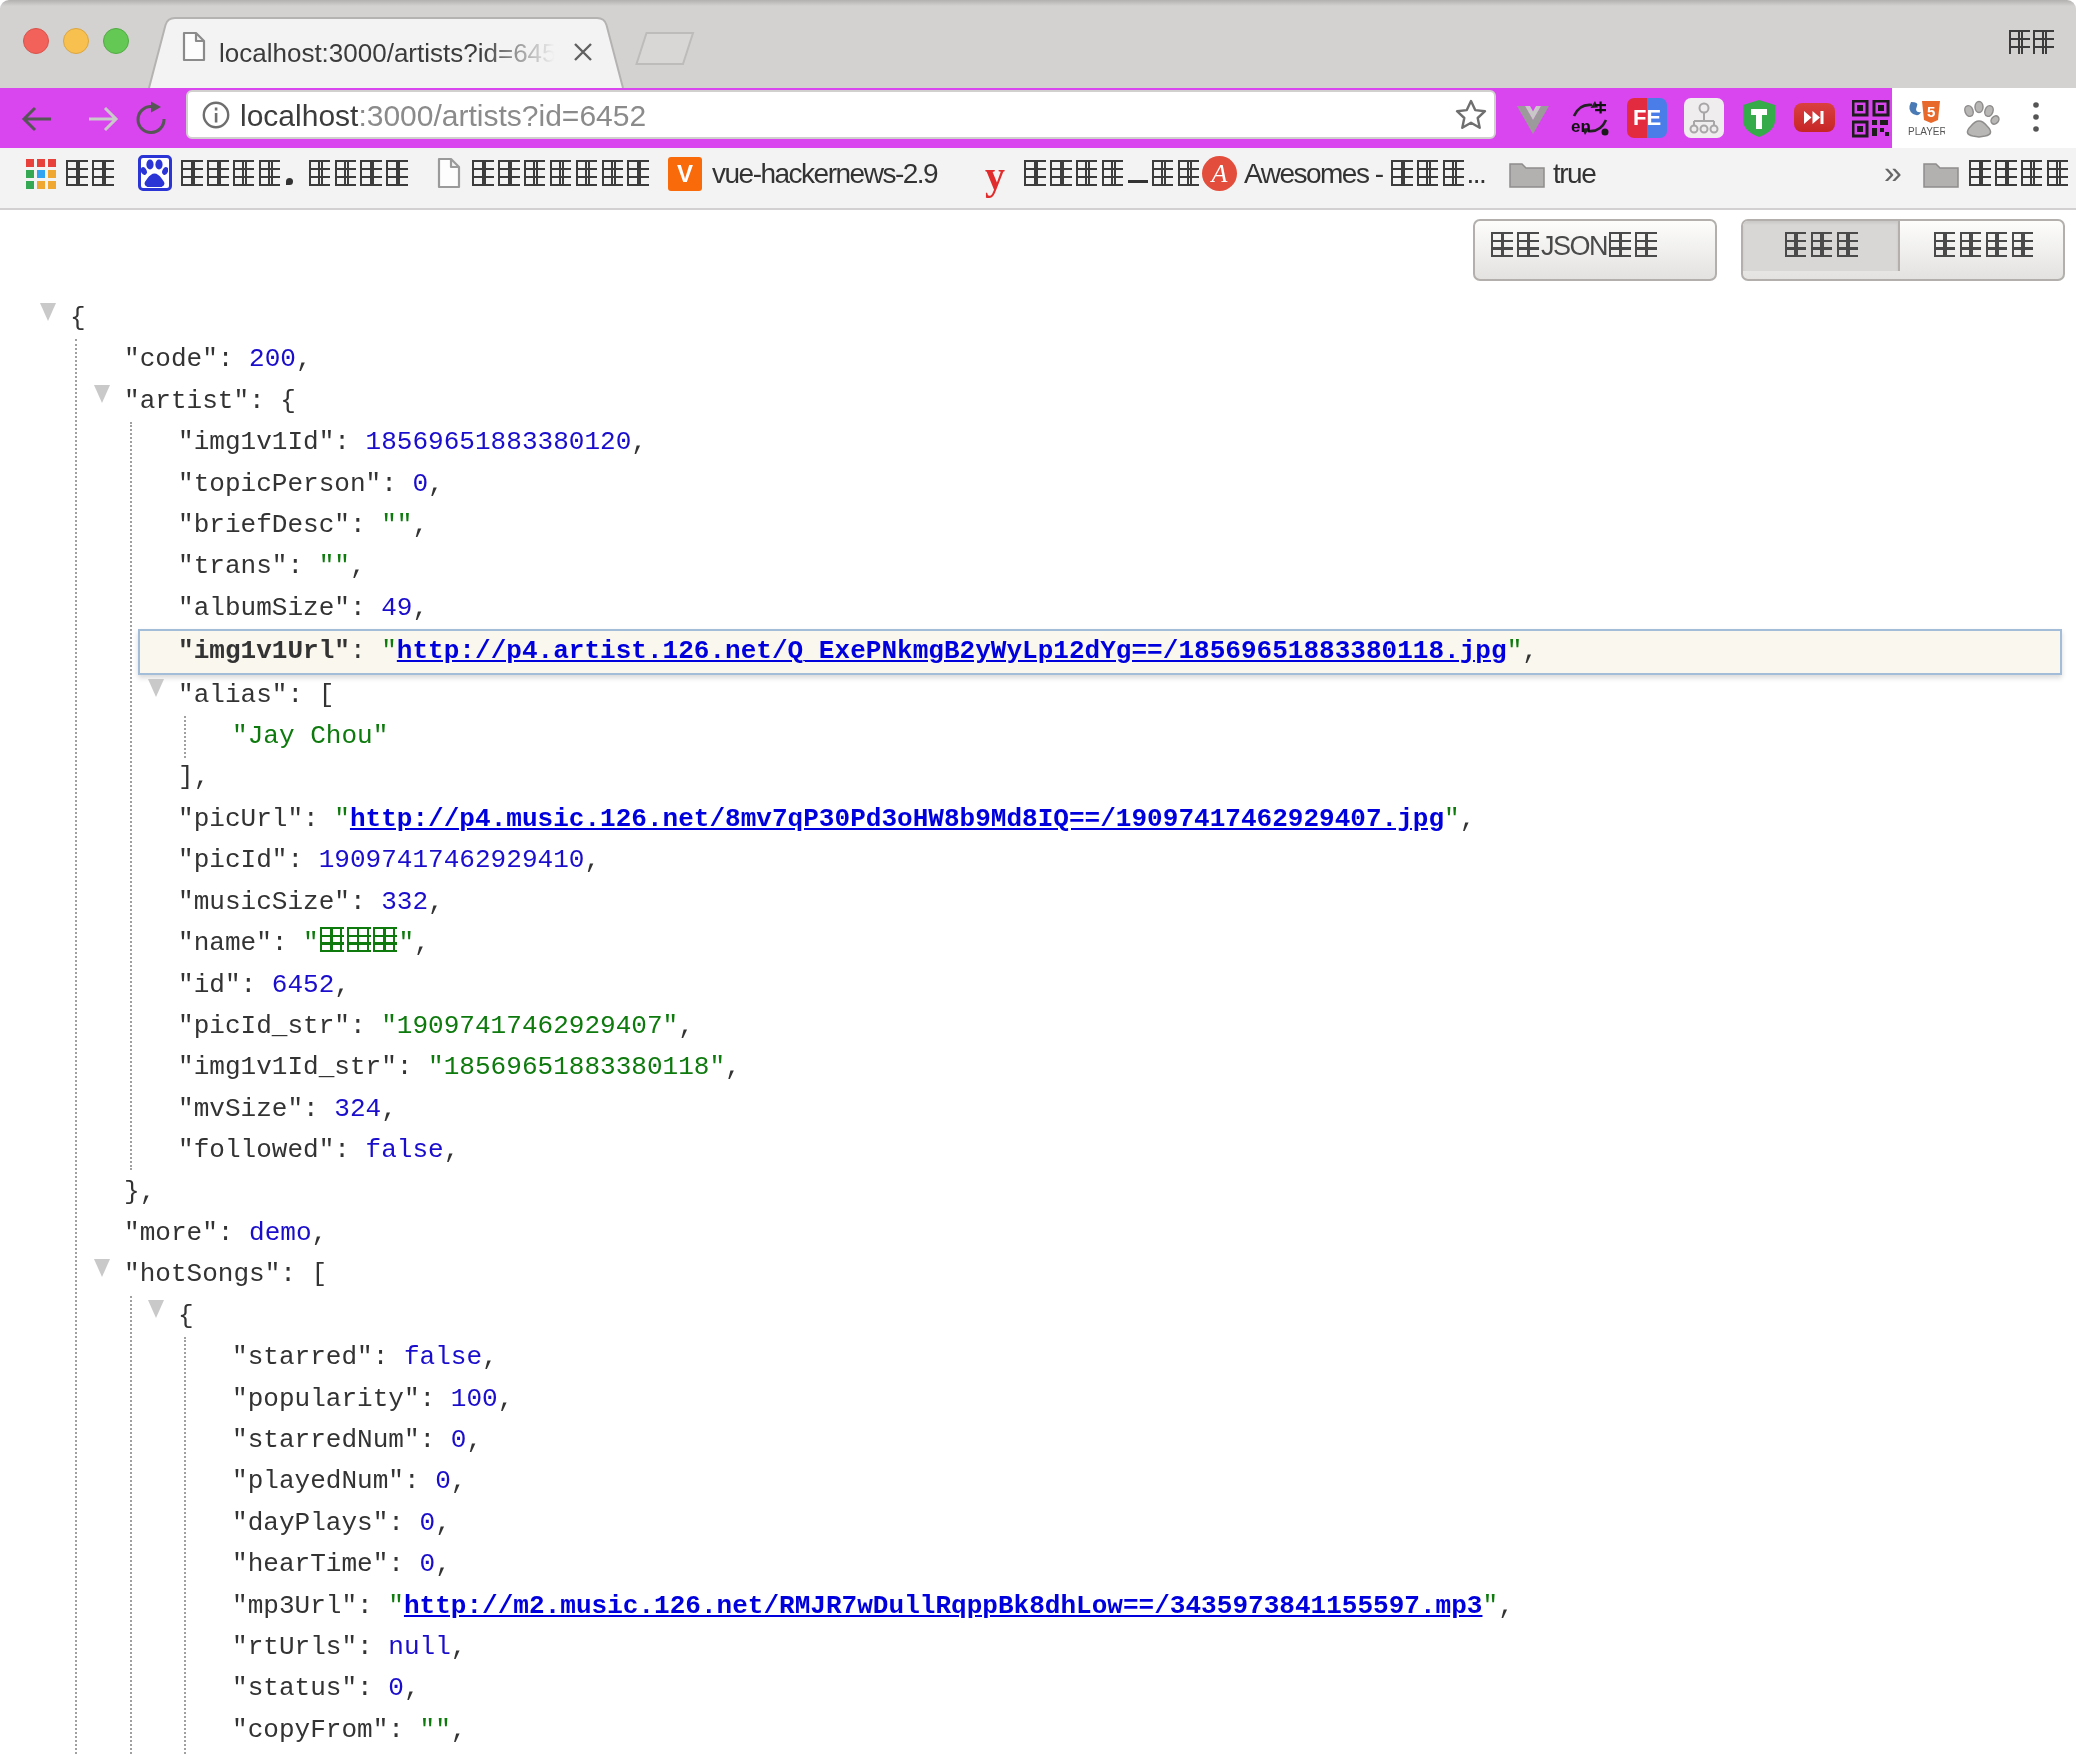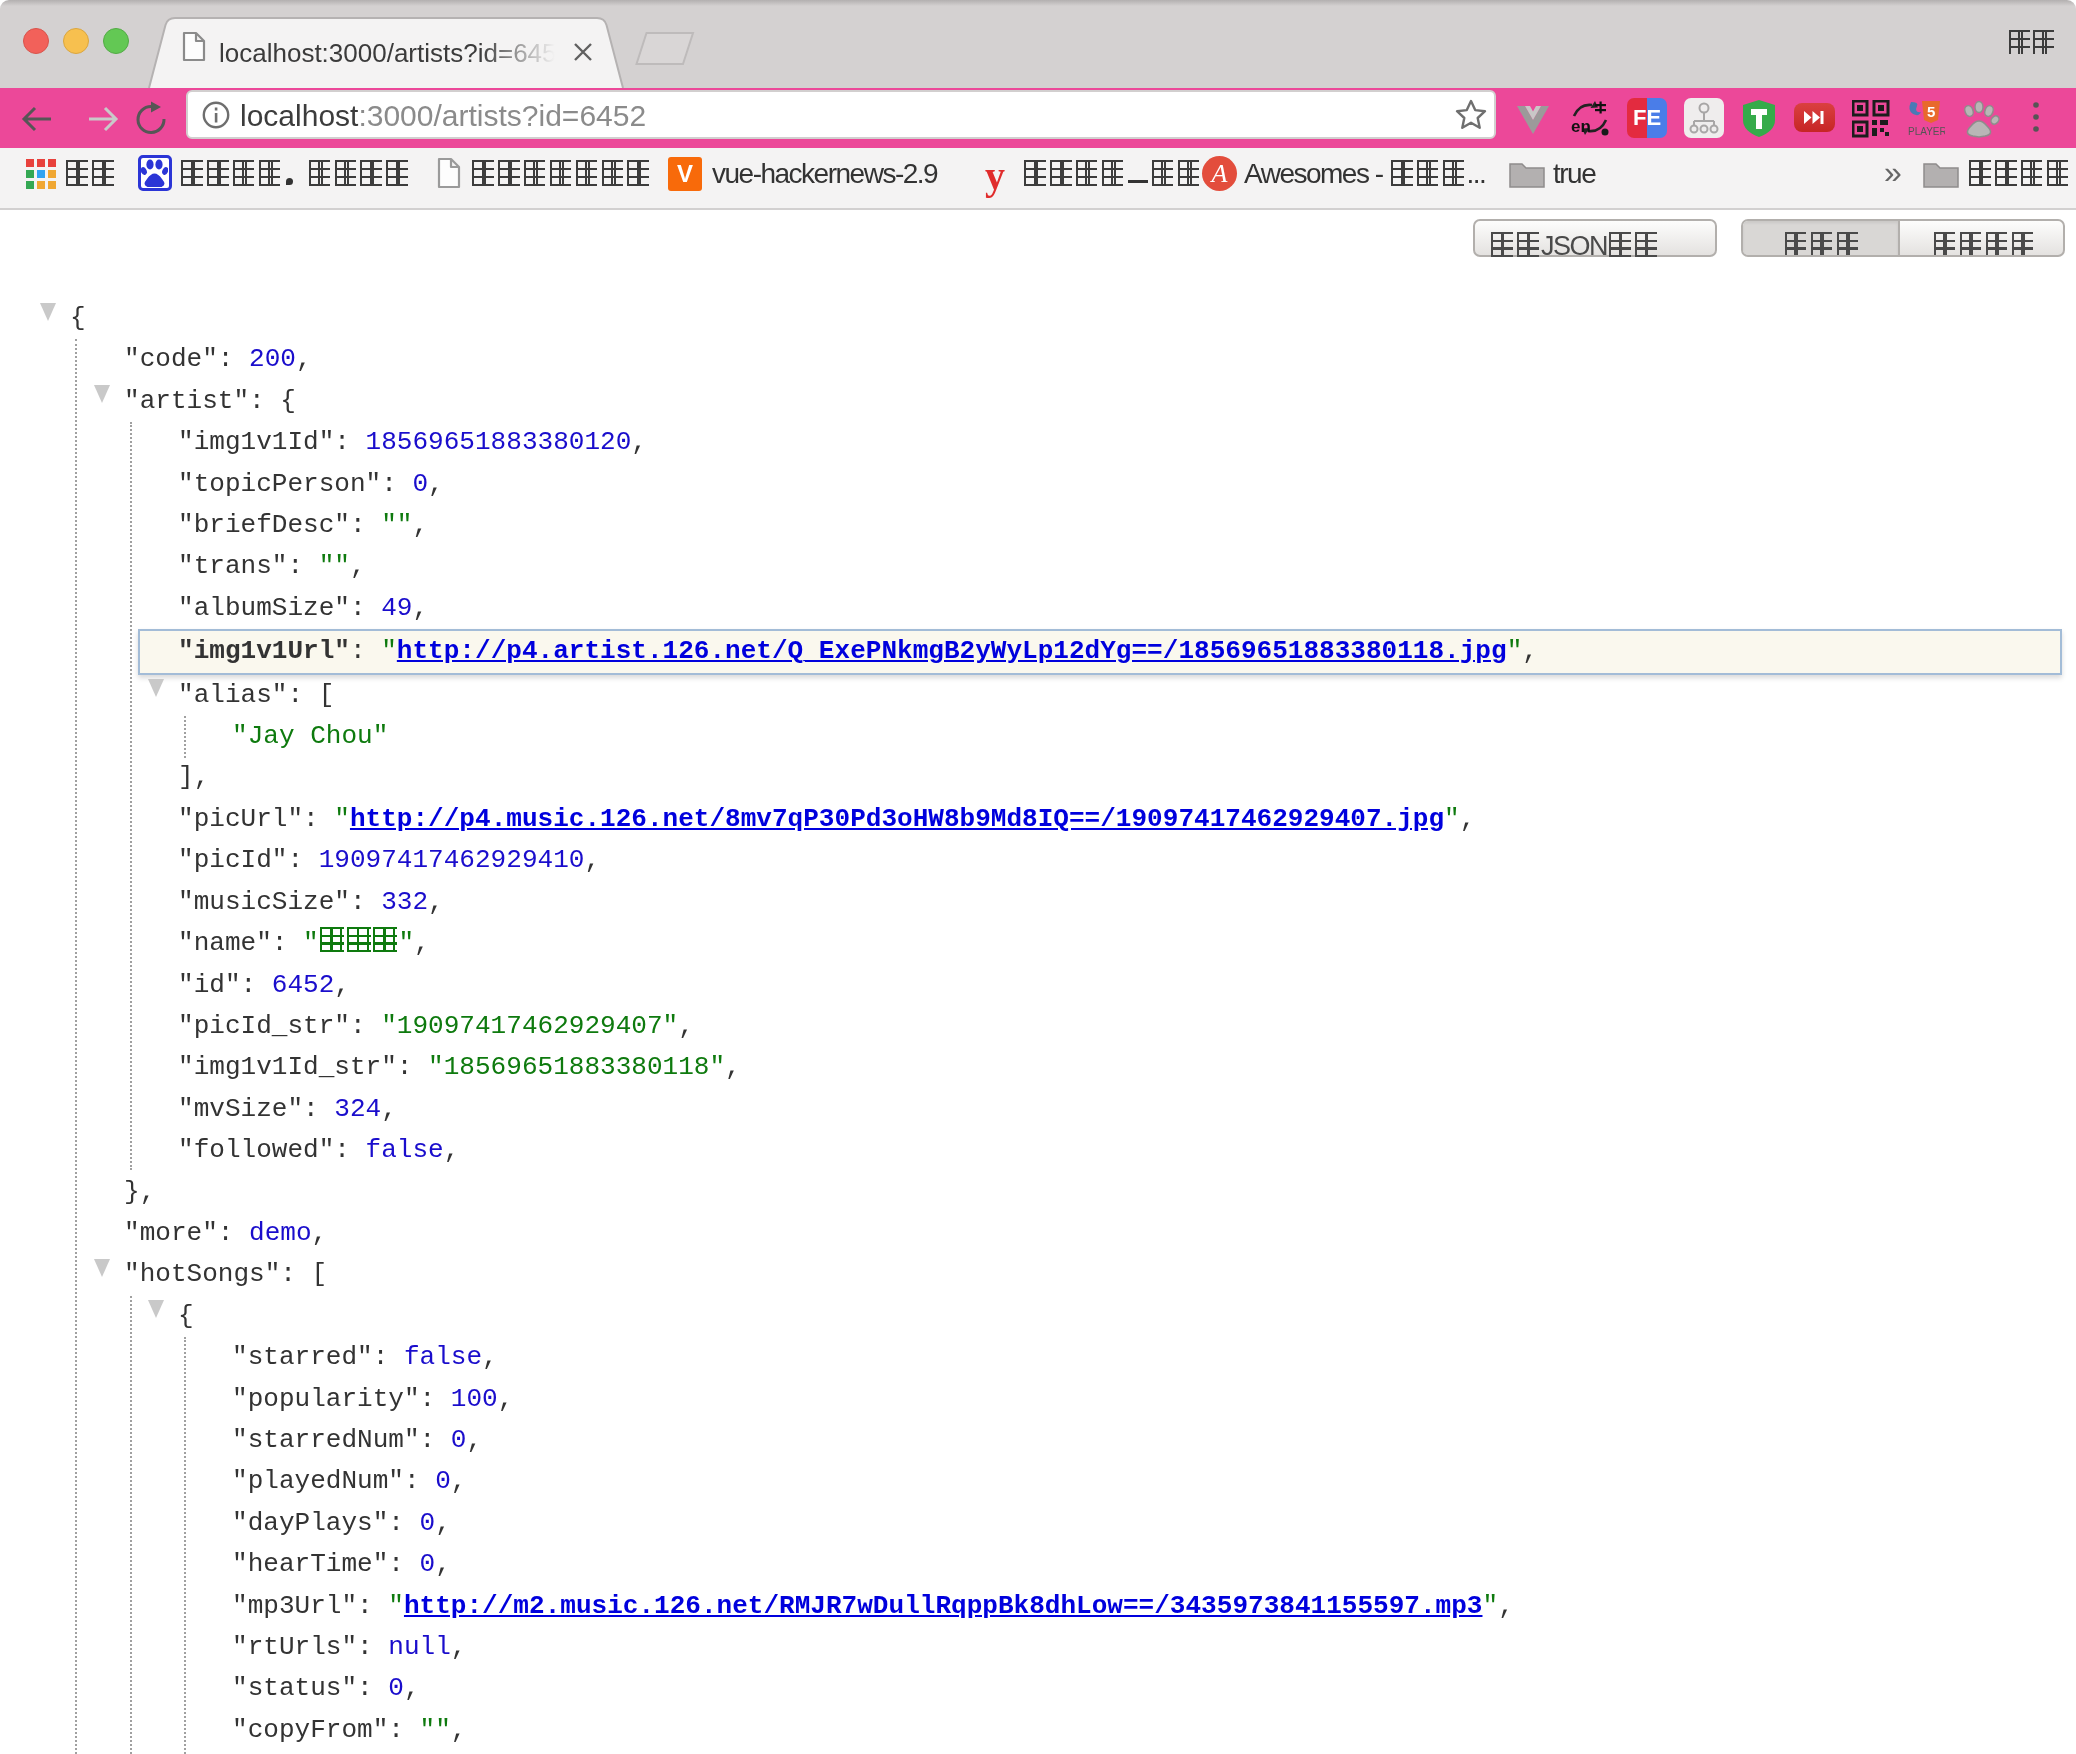--- a/index.html
+++ b/index.html
@@ -3,35 +3,35 @@
 <meta charset="utf-8">
 <style>
 *{margin:0;padding:0;box-sizing:border-box;}
 html,body{width:2076px;height:1754px;overflow:hidden;background:#fff;font-family:"Liberation Sans",sans-serif;}
 #stage{position:absolute;top:0;left:0;width:2076px;height:1754px;}
 .abs{position:absolute;}
 
 #tabstrip{top:0;left:0;width:2076px;height:88px;background:linear-gradient(#b3b0b0 0,#d4d1d1 6px,#d4d1d1 100%);border-radius:9px 9px 0 0;}
 .light{width:26px;height:26px;border-radius:50%;top:28px;}
 
-#toolbar{top:88px;left:0;width:2076px;height:60px;background:#ec4899;}
+#toolbar{top:88px;left:0;width:1892px;height:60px;background:#d946ef;}
 #abar{top:2px;left:186px;width:1310px;height:49px;background:#fff;border:2px solid #d2cfcf;border-radius:6px;}
 #urltxt{top:6.5px;left:52px;font-size:30px;color:#3c3c3c;letter-spacing:0;white-space:nowrap;}
 #urltxt .gr{color:#8b8b8b;}
 
 #bookbar{top:148px;left:0;width:2076px;height:62px;background:#f4f3f3;border-bottom:2px solid #d2d0d0;}
 .bktxt{font-size:28px;color:#333;top:10px;white-space:nowrap;letter-spacing:-1.5px;}
 
 .cj{display:inline-block;position:relative;width:21.5px;height:26px;margin:0 2.2px;background:
  linear-gradient(#3c3c3c,#3c3c3c) 50% 0/2.4px 100% no-repeat,
  repeating-linear-gradient(to bottom,#3c3c3c 0 2.4px,transparent 2.4px 8px),
  repeating-linear-gradient(to right,#3c3c3c 0 2.4px,transparent 2.4px 12px);}
 .bktxt .cj{vertical-align:-3px;}
 
-.btn{top:219px;height:38px;border:2px solid #b2afac;border-radius:7px;background:linear-gradient(#fdfdfc,#e4e2e0);}
+.btn{top:219px;height:62px;border:2px solid #b2afac;border-radius:7px;background:linear-gradient(#fdfdfc,#e4e2e0);}
 .btntxt{font-size:27px;color:#4a4a4a;letter-spacing:-1.5px;}
 .btntxt .cj{width:21.5px;height:25px;vertical-align:-2px;background:
  linear-gradient(#4a4a4a,#4a4a4a) 50% 0/2.4px 100% no-repeat,
  repeating-linear-gradient(to bottom,#4a4a4a 0 2.4px,transparent 2.4px 7.7px),
  repeating-linear-gradient(to right,#4a4a4a 0 2.4px,transparent 2.4px 11px);}
 
 #json{top:86px;left:0;width:2076px;font-family:"Liberation Mono",monospace;font-size:26.05px;line-height:41.4px;color:#333;}
 .ln{position:relative;white-space:pre;}
 .n{color:#1a0dcc;font-weight:normal;}
 .s{color:#0e7a0e;}

